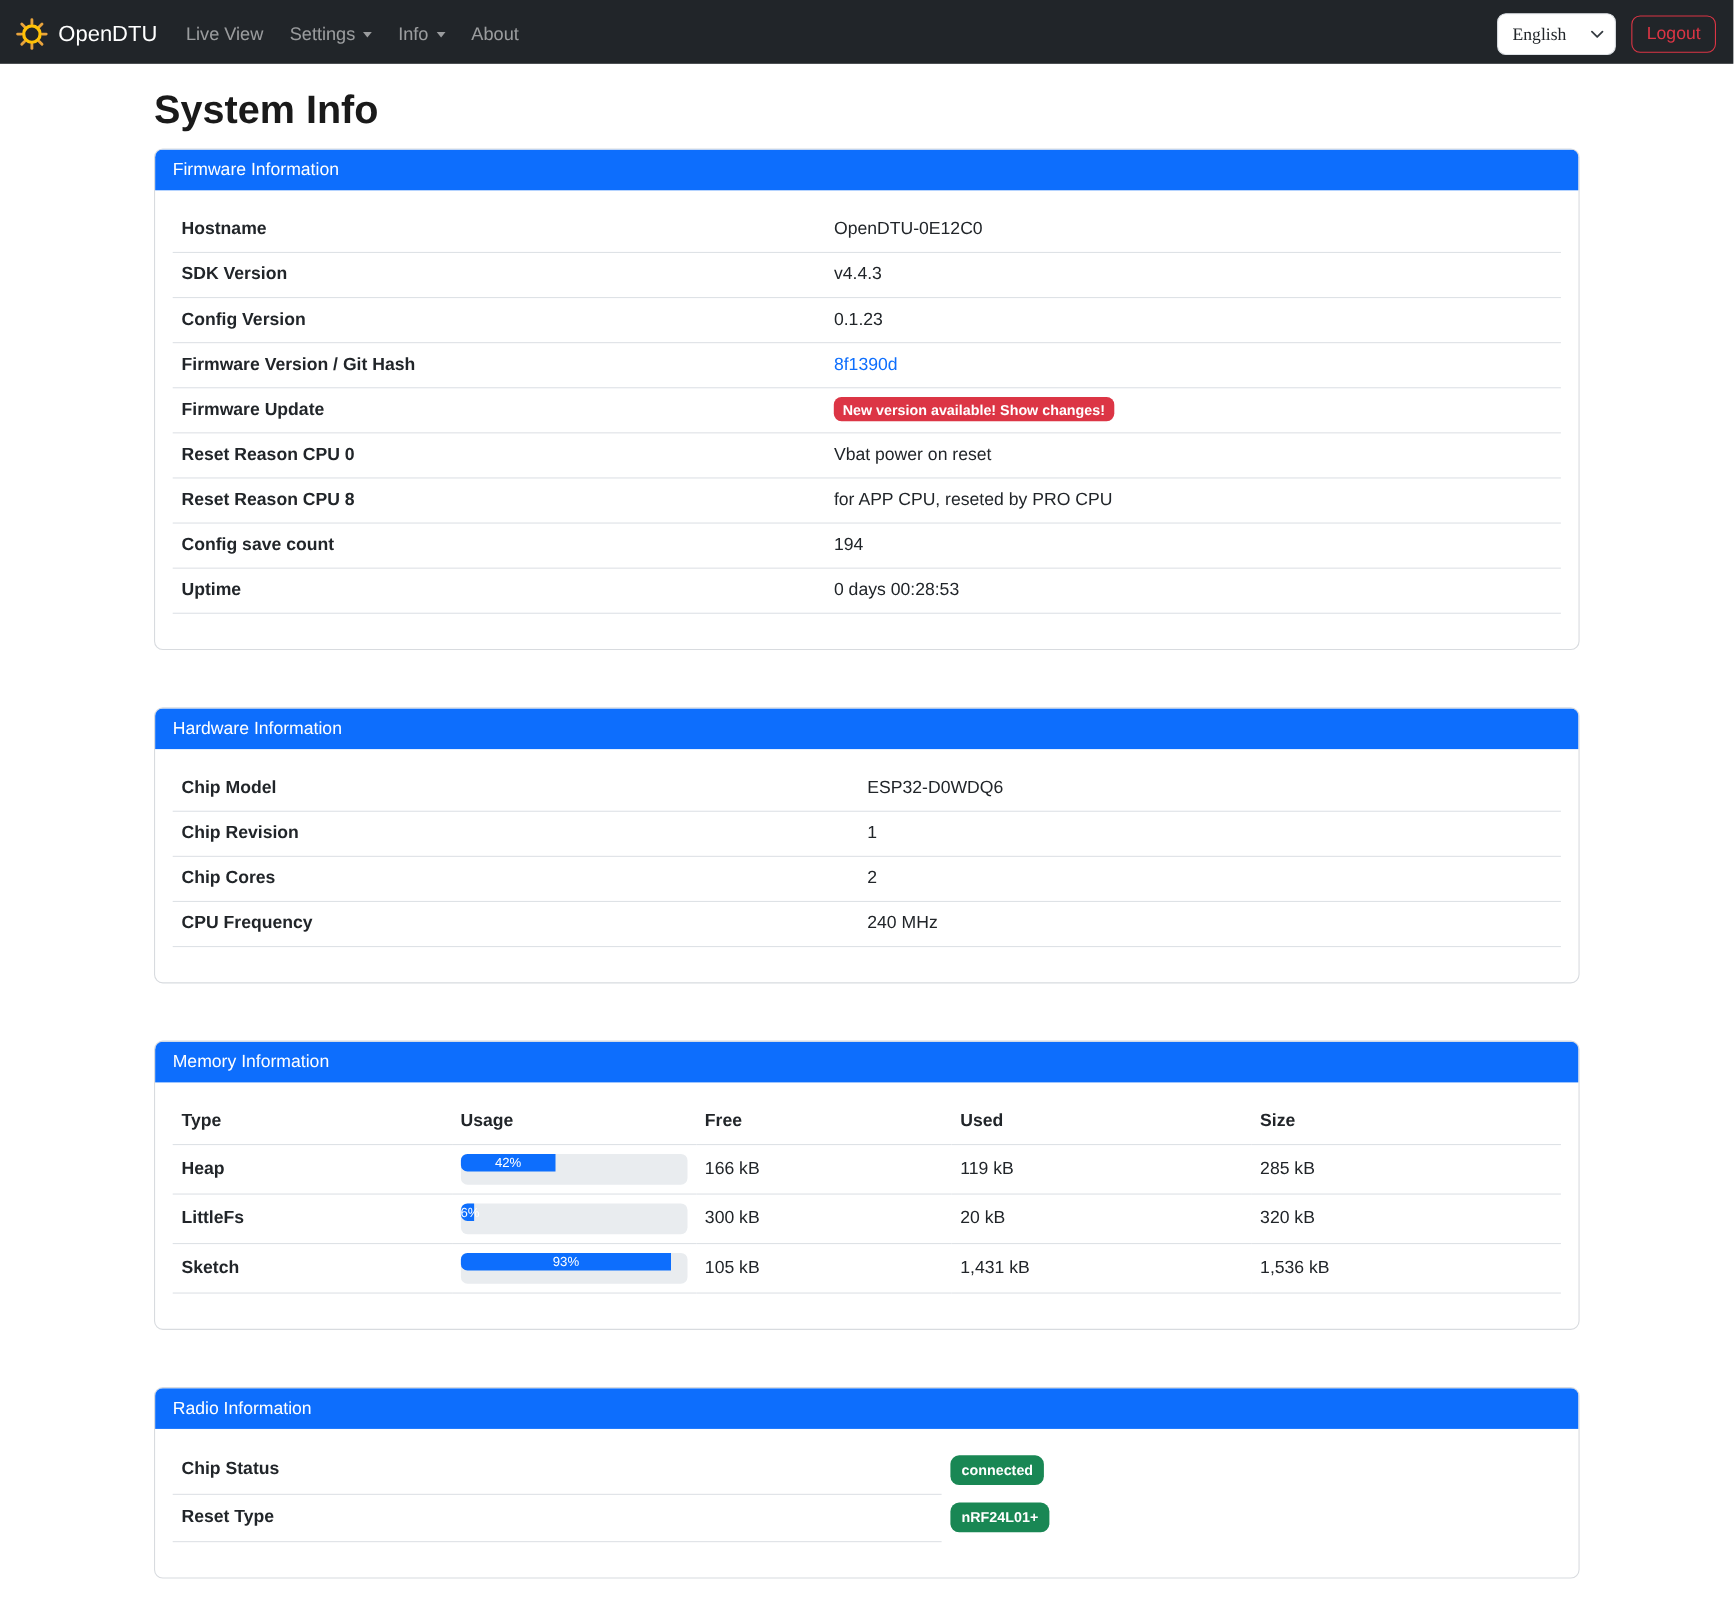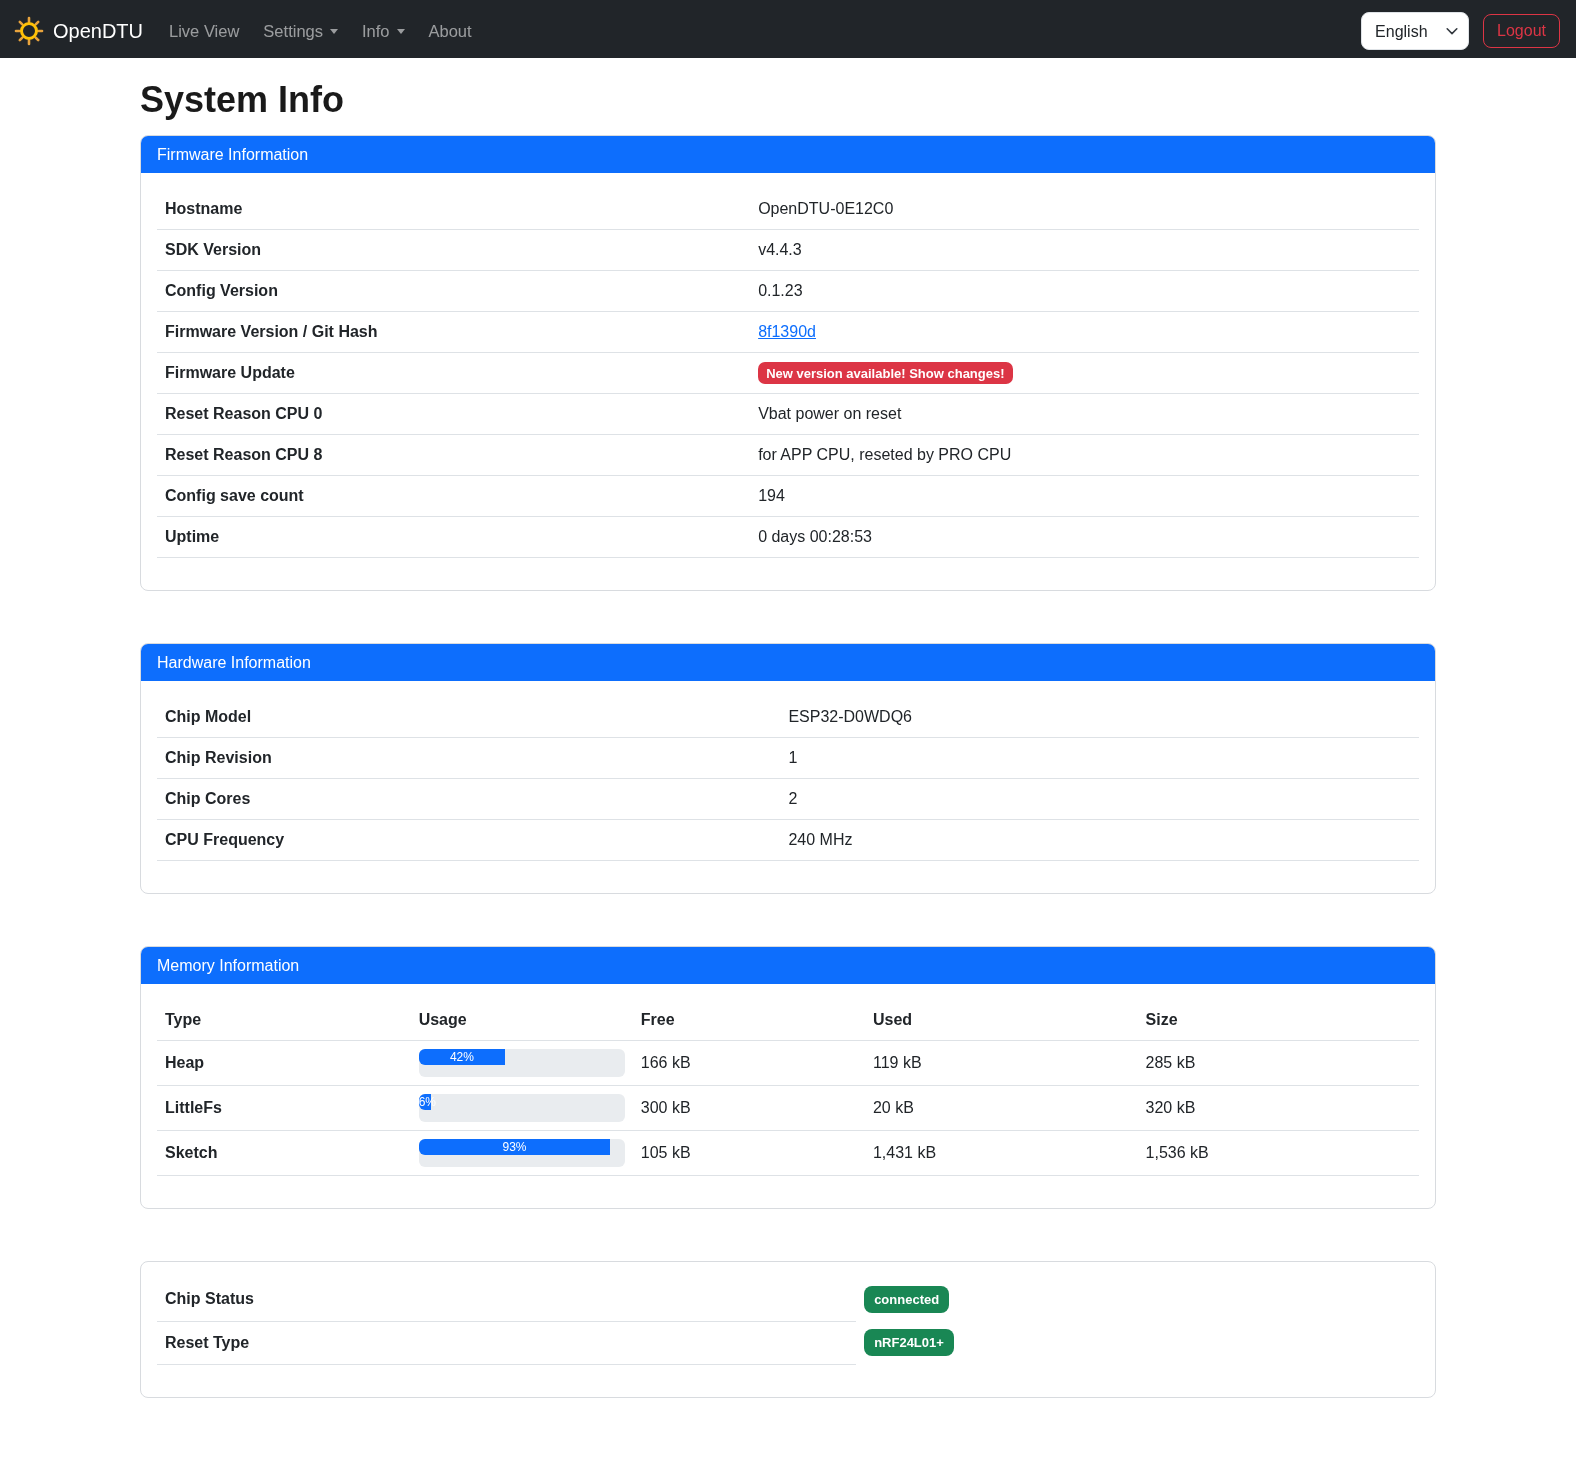--- a/index.html
+++ b/index.html
@@ -52,21 +52,21 @@
   .select-wrap { position: relative; margin-right: 14px; }
   .lang-select {
     appearance: none;
     -webkit-appearance: none;
     width: 108px;
     height: 38px;
     background: #ffffff;
     color: #212529;
     border: 1px solid #dee2e6;
     border-radius: 8px;
-    font-family: Liberation Sans, sans-serif;
+    font-family: Liberation Serif, serif;
     font-size: 16px;
     padding: 0 30px 0 13px;
     cursor: pointer;
   }
   .select-chevron {
     position: absolute;
     right: 10px; top: 12px;
     pointer-events: none;
   }
   .logout-btn {
@@ -123,21 +123,21 @@
     font-size: 16px;
     line-height: 24px;
     border-bottom: 1px solid #dee2e6;
   }
   .info-table th { font-weight: 700; color: #212529; }
   .info-table td { color: #212529; }
 
   
   .radio-table td { border-bottom: none; }
 
-  .link { color: #0d6efd; text-decoration: underline; cursor: pointer; }
+  .link { color: #0d6efd; cursor: pointer; }
 
   .badge-danger {
     display: inline-block;
     background: #dc3545;
     color: #fff;
     font-size: 13px;
     font-weight: 700;
     line-height: 1;
     padding: 5px 8px 4px 8px;
     border-radius: 7px;
@@ -365,20 +365,21 @@
             <td>105 kB</td>
             <td>1,431 kB</td>
             <td>1,536 kB</td>
           </tr>
         </tbody>
       </table>
     </div>
   </section>
 
   <section class="card">
+    <div class="card-header">Radio Information</div>
     <div class="card-body">
       <table class="info-table radio-table">
         <colgroup>
             <col style="width:55.4%">
             <col style="width:44.6%">
           </colgroup>
         <tbody>
           <tr>
             <th>Chip Status</th>
             <td>

